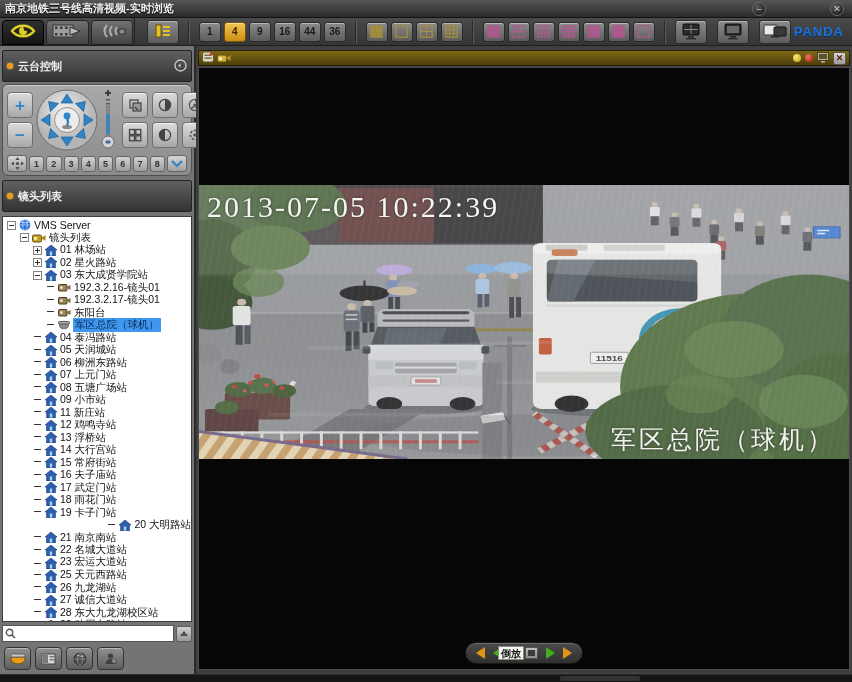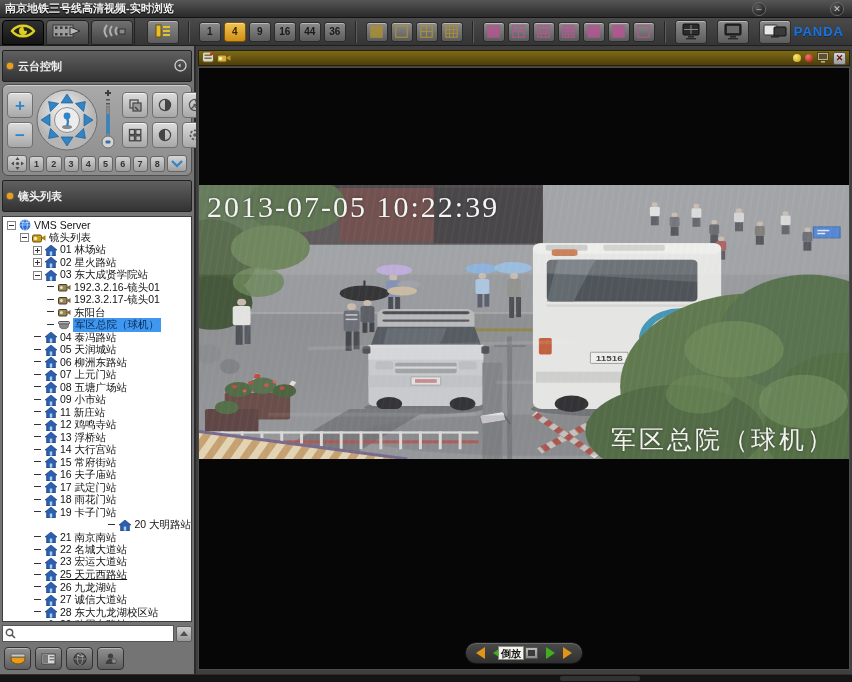--- a/index.html
+++ b/index.html
@@ -718,21 +718,21 @@
           <div class="trow" style="padding-left: 28px; align-items: flex-end;">
             <span class="texp none"></span>
             <span class="ticon">
               <svg width="12" height="11" viewBox="0 0 12 11">
                 <path d="M6 0L0 5h1.6v6h8.8V5H12z" fill="#2b5fb0" stroke="#16306b" stroke-width="0.6"></path>
                 <rect x="4.8" y="6.5" width="2.4" height="4.2" fill="#a8d0e8"></rect>
               </svg>
             </span>
             <span class="tlabel">23 宏运大道站</span>
           </div>
-          <div class="trow" style="padding-left: 28px; text-decoration: underline;">
+          <div class="trow" style="padding-left: 28px;">
             <span class="texp none"></span>
             <span class="ticon">
               <svg width="12" height="11" viewBox="0 0 12 11">
                 <path d="M6 0L0 5h1.6v6h8.8V5H12z" fill="#2b5fb0" stroke="#16306b" stroke-width="0.6"></path>
                 <rect x="4.8" y="6.5" width="2.4" height="4.2" fill="#a8d0e8"></rect>
               </svg>
             </span>
             <span class="tlabel">25 天元西路站</span>
           </div>
           <div class="trow" style="padding-left: 28px;">

